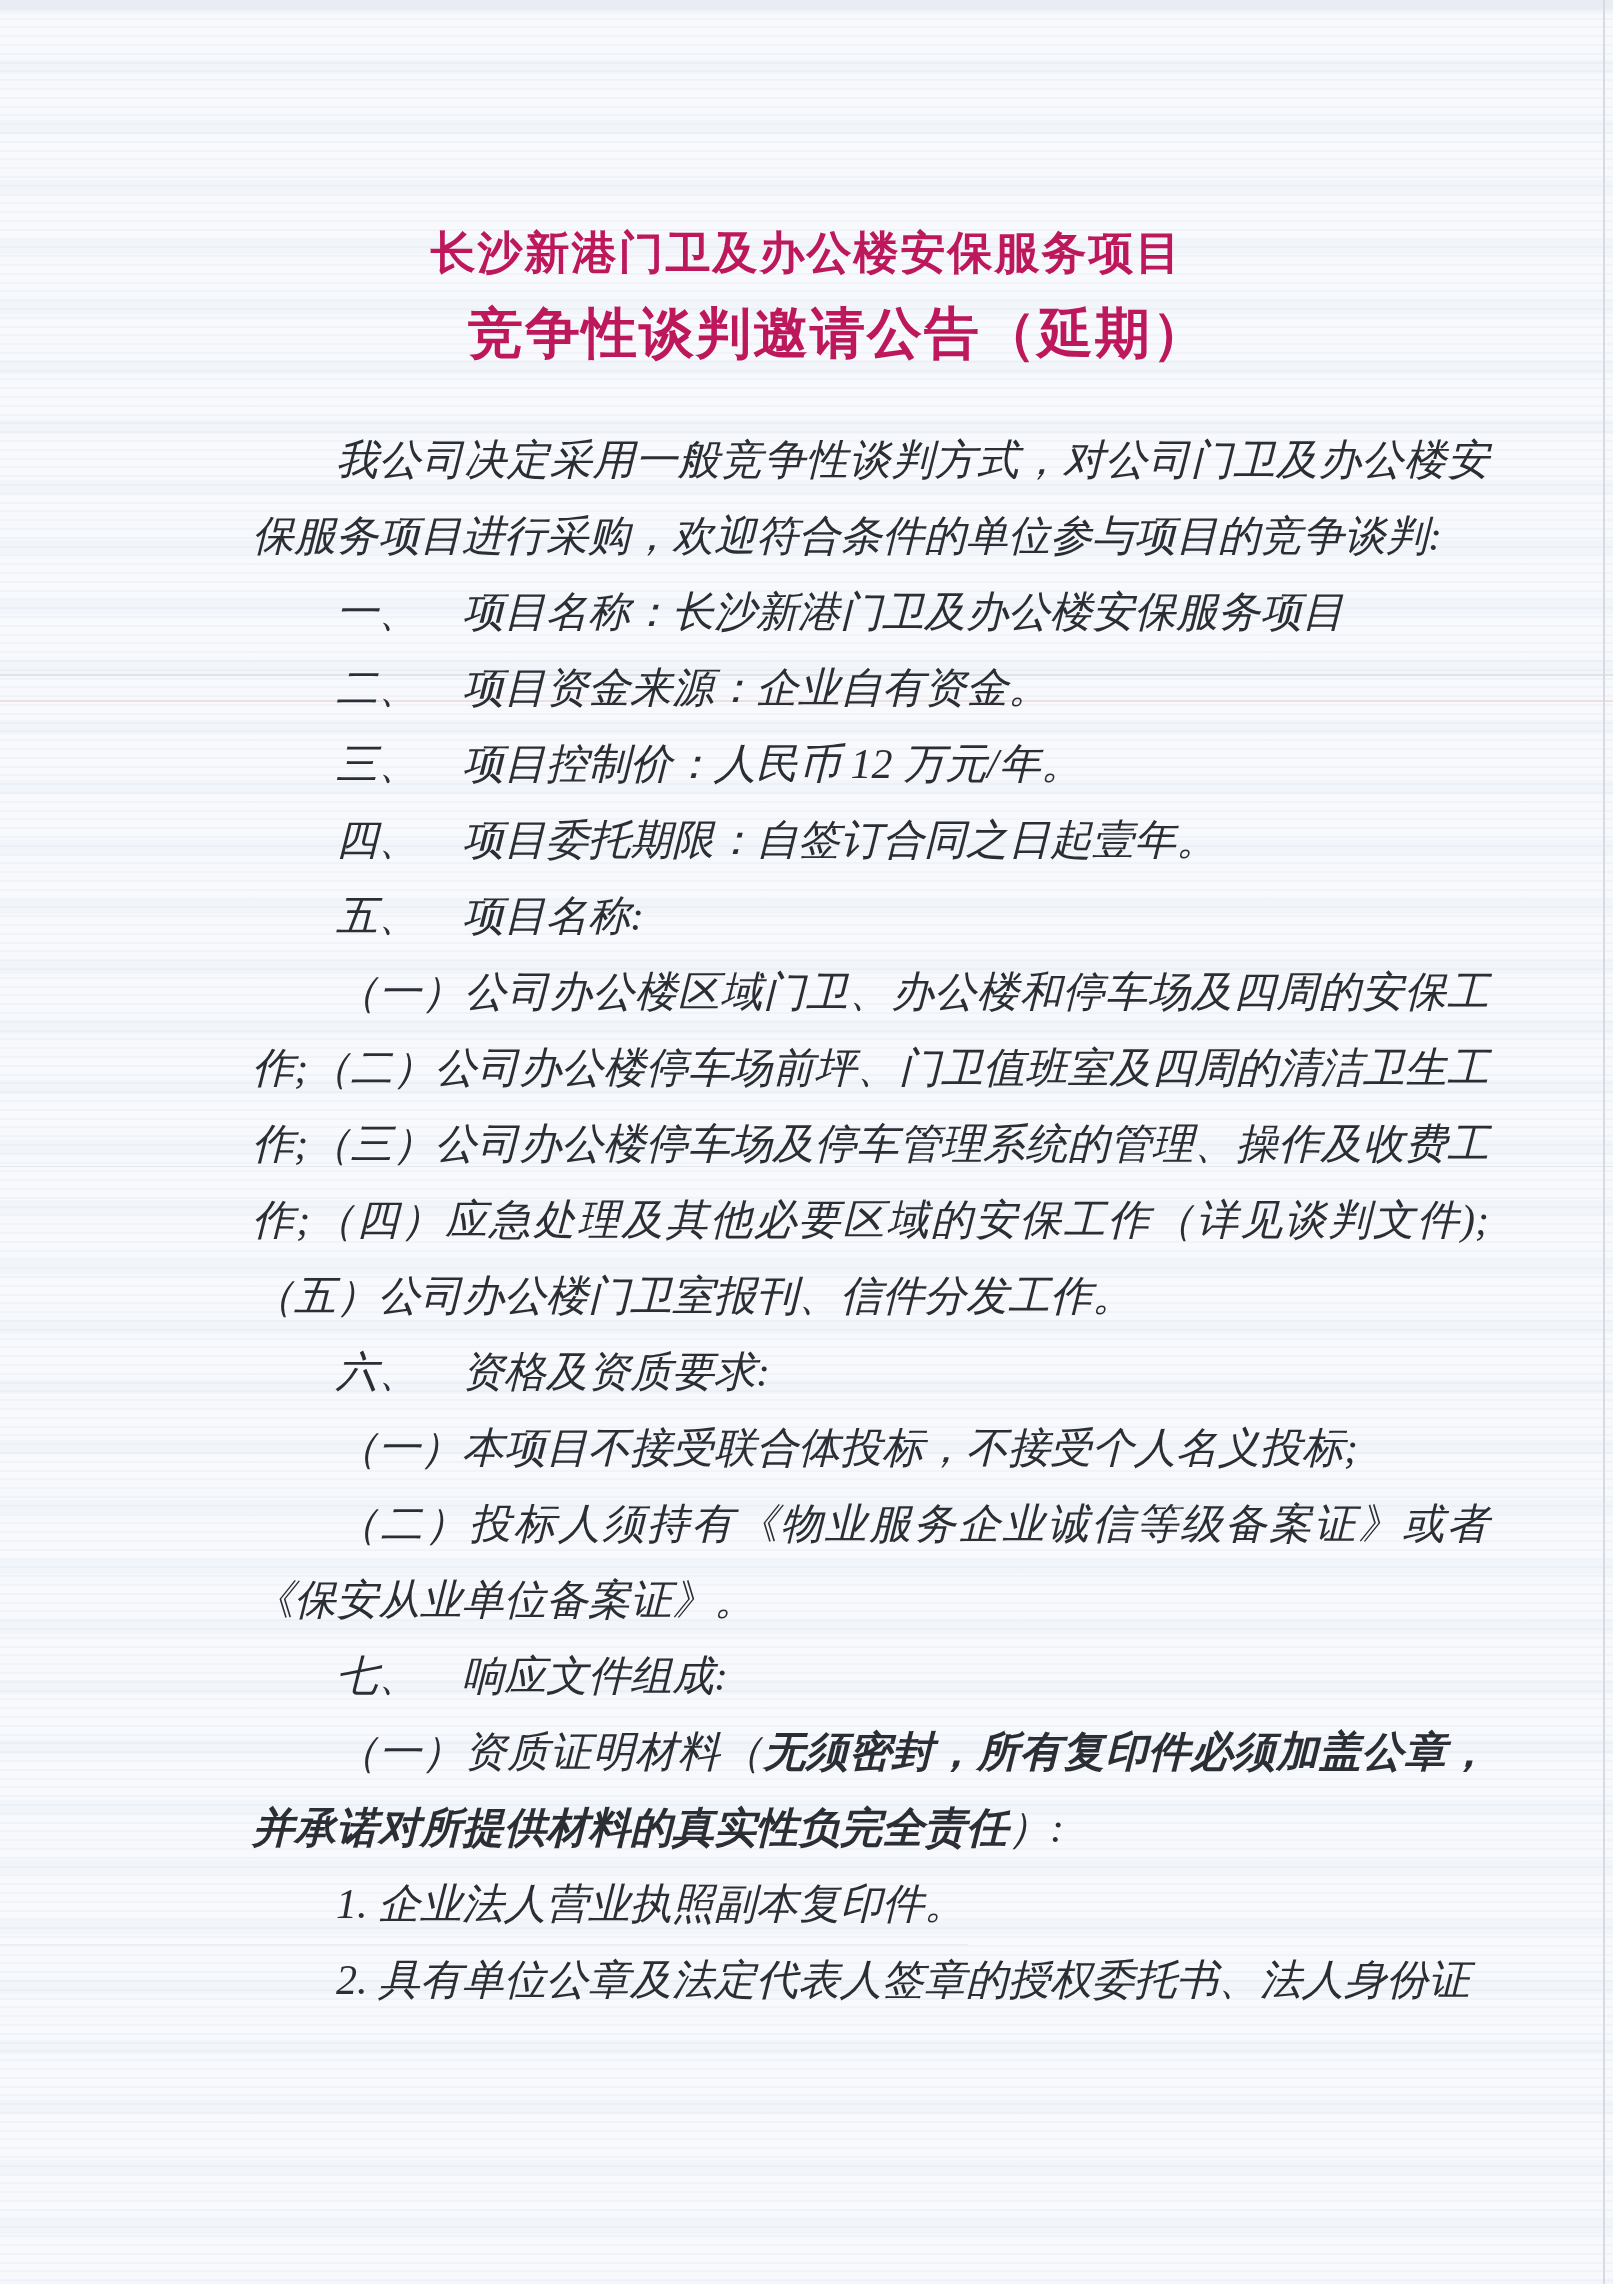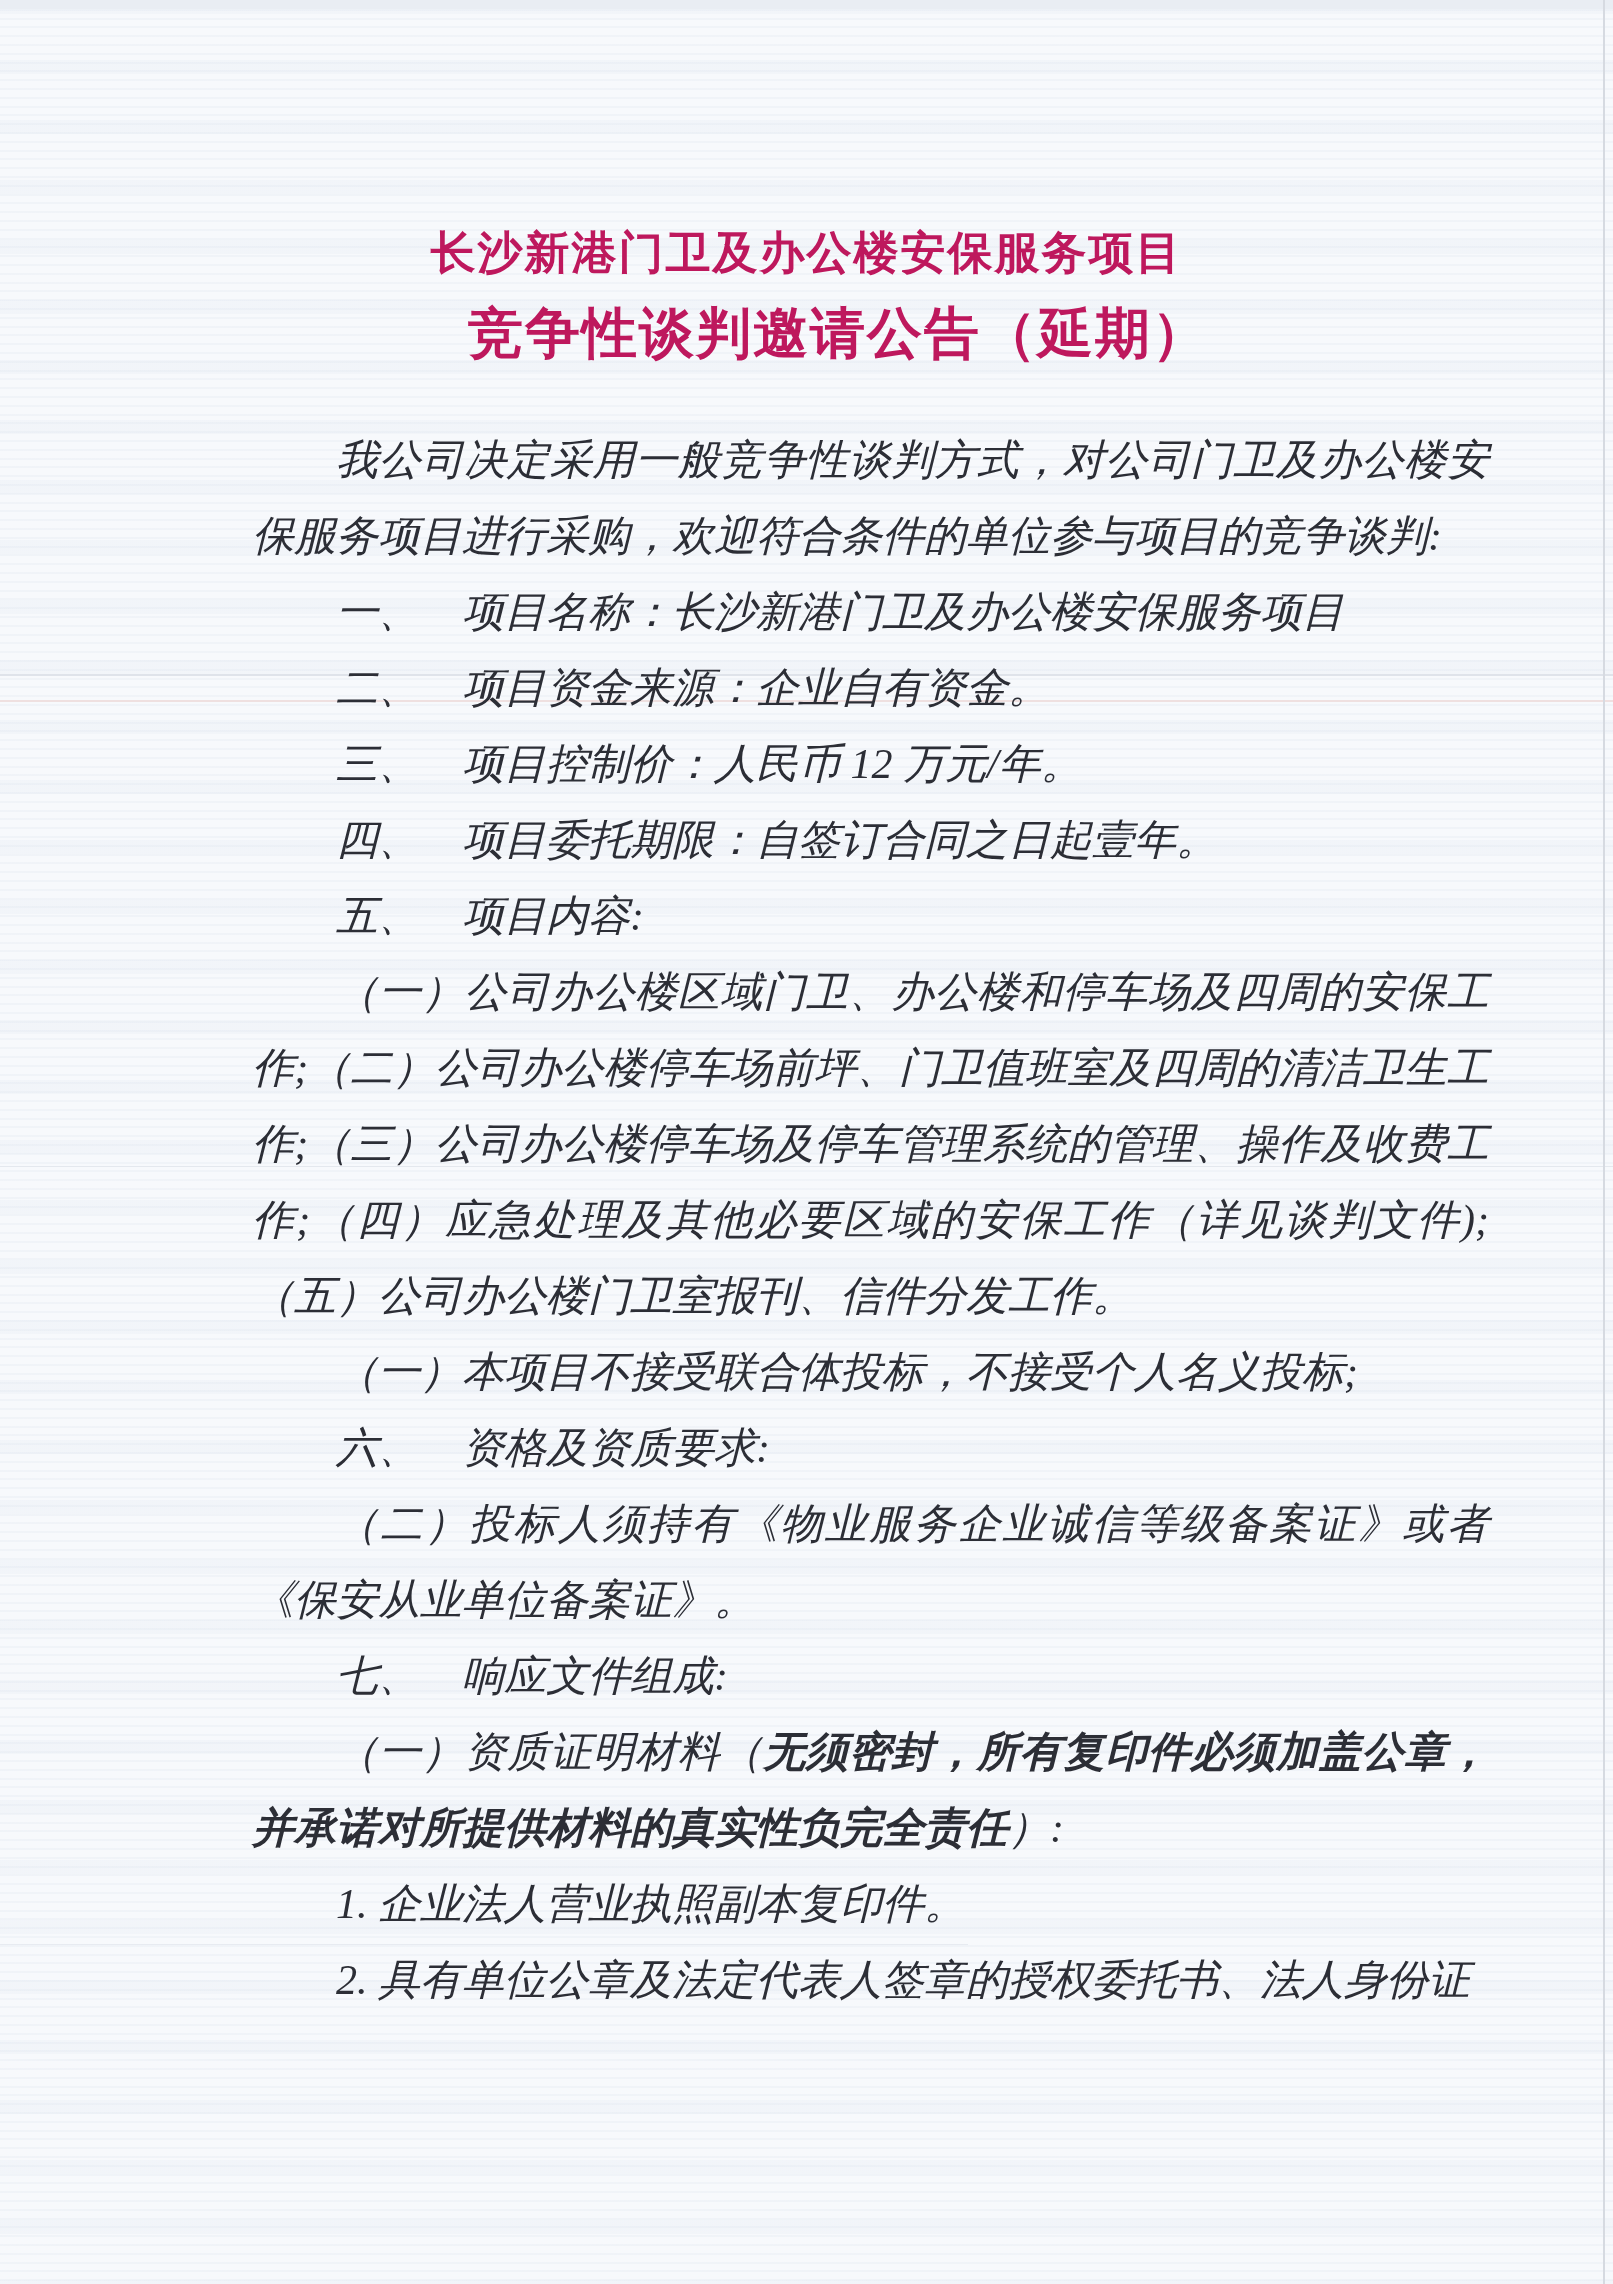--- a/index.html
+++ b/index.html
@@ -54,23 +54,23 @@
 
 <h1 class="doc-title l1">长沙新港门卫及办公楼安保服务项目</h1>
 <h1 class="doc-title l2">竞争性谈判邀请公告（延期）</h1>
 
 <div class="body-col">
     <p class="para"><span>我公司决定采用一般竞争性谈判方式，对公司门卫及办公楼安保服务项目进行采购，欢迎符合条件的单位参与项目的竞争谈判:</span></p>
     <p class="para"><span>一、　项目名称：长沙新港门卫及办公楼安保服务项目</span></p>
     <p class="para"><span>二、　项目资金来源：企业自有资金。</span></p>
     <p class="para"><span>三、　项目控制价：人民币 12 万元/年。</span></p>
     <p class="para"><span>四、　项目委托期限：自签订合同之日起壹年。</span></p>
-    <p class="para"><span>五、　项目内容:</span></p>
+    <p class="para"><span>五、　项目名称:</span></p>
     <p class="para"><span>（一）公司办公楼区域门卫、办公楼和停车场及四周的安保工作;（二）公司办公楼停车场前坪、门卫值班室及四周的清洁卫生工作;（三）公司办公楼停车场及停车管理系统的管理、操作及收费工作;（四）应急处理及其他必要区域的安保工作（详见谈判文件);（五）公司办公楼门卫室报刊、信件分发工作。</span></p>
+    <p class="para"><span>六、　资格及资质要求:</span></p>
     <p class="para"><span>（一）本项目不接受联合体投标，不接受个人名义投标;</span></p>
-    <p class="para"><span>六、　资格及资质要求:</span></p>
     <p class="para"><span>（二）投标人须持有《物业服务企业诚信等级备案证》或者《保安从业单位备案证》。</span></p>
     <p class="para"><span>七、　响应文件组成:</span></p>
     <p class="para"><span>（一）资质证明材料（</span><span class="bold">无须密封，所有复印件必须加盖公章，并承诺对所提供材料的真实性负完全责任</span><span>）:</span></p>
     <p class="para"><span>1. 企业法人营业执照副本复印件。</span></p>
     <p class="para"><span>2. 具有单位公章及法定代表人签章的授权委托书、法人身份证</span></p>
   </div>
 
 
 </body></html>

